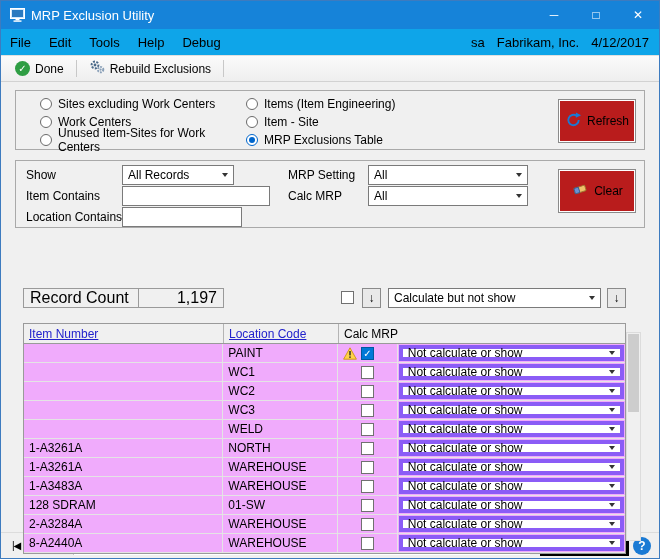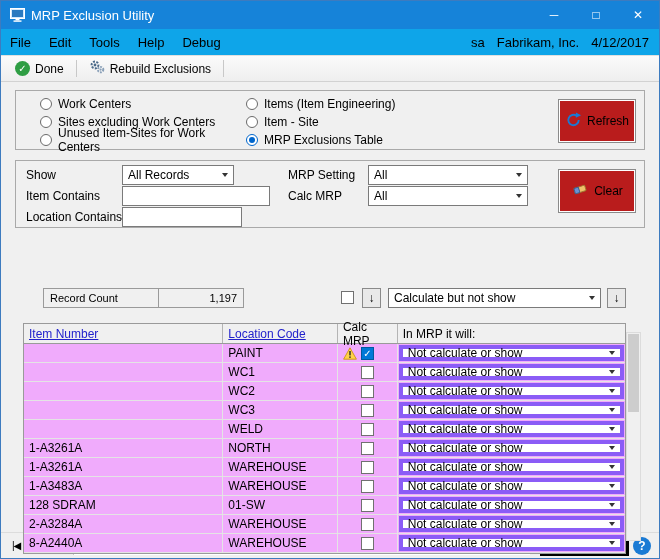--- a/index.html
+++ b/index.html
@@ -52,21 +52,21 @@
            border:1px solid #7a7a7a; padding:0 5px; height:20px; font-size:12px; position:absolute; }
   .chev { width:0; height:0; border-left:3.5px solid transparent; border-right:3.5px solid transparent;
           border-top:4.5px solid #333; flex:0 0 auto; margin-left:4px; }
   .tinput { position:absolute; height:20px; border:1px solid #7a7a7a; background:#fff;
             font-family:"Liberation Sans", sans-serif; font-size:12px; padding:0 4px; }
 
   
   .grid-area { position:absolute; left:22px; top:206px; width:618px; }
   .record-row { position:relative; height:20px; width:603px; }
   .rc-cell { position:absolute; top:0; height:20px; border:1px solid #9a9a9a;
-             display:flex; align-items:center; padding:0 6px; font-size:11px;margin-left:20px; }
+             display:flex; align-items:center; padding:0 6px; font-size:16px; }
   .rc-label { left:0; width:116px; }
   .rc-value { left:115px; width:86px; justify-content:flex-end; }
   .cb { width:13px; height:13px; border:1px solid #707070; background:#fff; display:inline-flex;
         align-items:center; justify-content:center; font-size:10px; color:#fff; flex:0 0 auto; }
   .cb.checked { background:#0078d7; border-color:#005a9e; }
   .cb.checked::after { content:"✓"; }
   .bulk-cb { position:absolute; left:318px; top:3px; }
   .dbtn { position:absolute; top:0; width:19px; height:20px; background:#e9e9e9; border:1px solid #8a8a8a;
           display:flex; align-items:center; justify-content:center; font-size:12px; }
   .dbtn-1 { left:339px; }
@@ -156,26 +156,26 @@
     </div>
     <div class="tb-sep"></div>
   </div>
 
   <div class="content">
 
     <div class="groupbox box-sources">
       <div class="radio-col radio-col-1">
   <div class="radio-option">
     <span class="radio-circle"></span>
-    <span>Work Centers</span>
+    <span>Sites excluding Work Centers</span>
   </div>
 
   <div class="radio-option">
     <span class="radio-circle"></span>
-    <span>Sites excluding Work Centers</span>
+    <span>Work Centers</span>
   </div>
 
   <div class="radio-option">
     <span class="radio-circle"></span>
     <span>Unused Item-Sites for Work Centers</span>
   </div>
 </div>
       <div class="radio-col radio-col-2">
   <div class="radio-option">
     <span class="radio-circle"></span>
@@ -259,23 +259,20 @@
         <div class="grid-header">
           <div class="hcell col-item">
               <span class="hlink">Item Number</span>
             </div>
           <div class="hcell col-loc">
               <span class="hlink">Location Code</span>
             </div>
           <div class="hcell col-calc">
               <span>Calc MRP</span>
             </div>
-          <div class="hcell col-act">
-              <span>In MRP it will:</span>
-            </div>
         </div>
         <div>
   <div class="grow">
     <div class="gcell col-item"></div>
     <div class="gcell col-loc">PAINT</div>
     <div class="gcell col-calc">
       <span class="calc-inner">
         <span class="warn-slot">
           <svg width="14" height="13" viewBox="0 0 14 13">
             <path d="M7 0.8 L13.4 12.2 H0.6 Z" fill="#ffd24a" stroke="#c88f00" stroke-width="0.8"></path>

